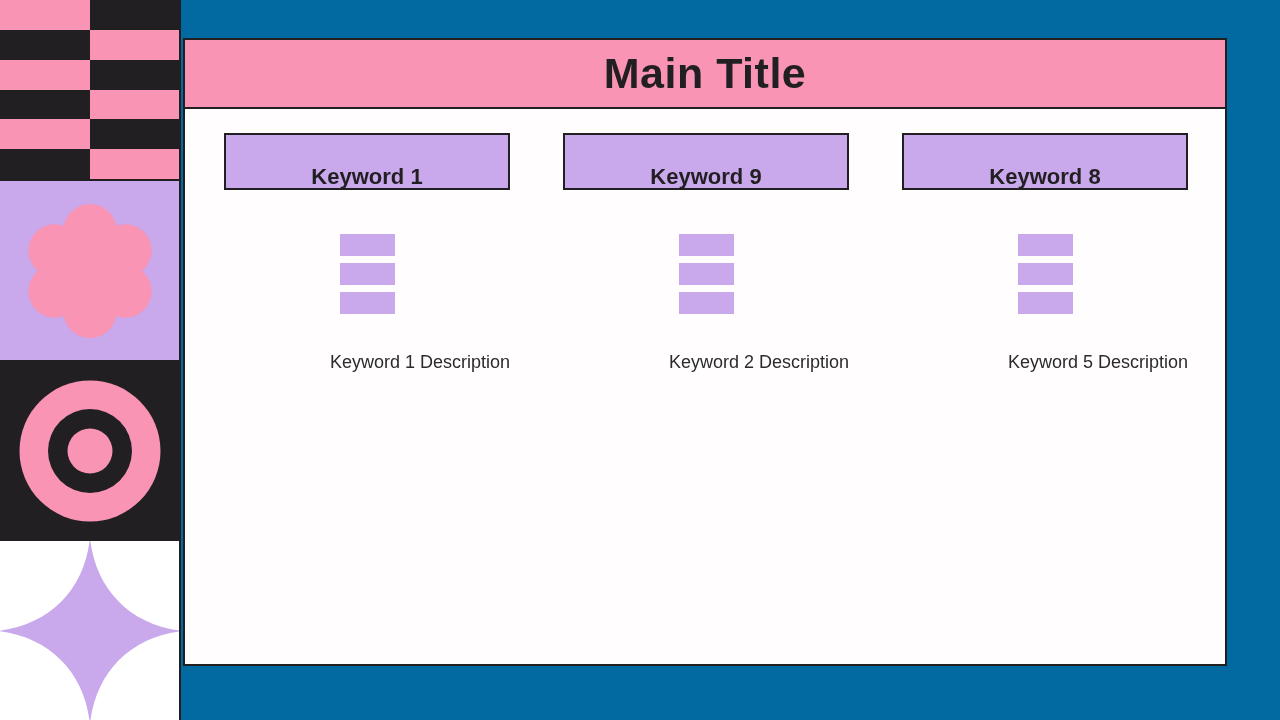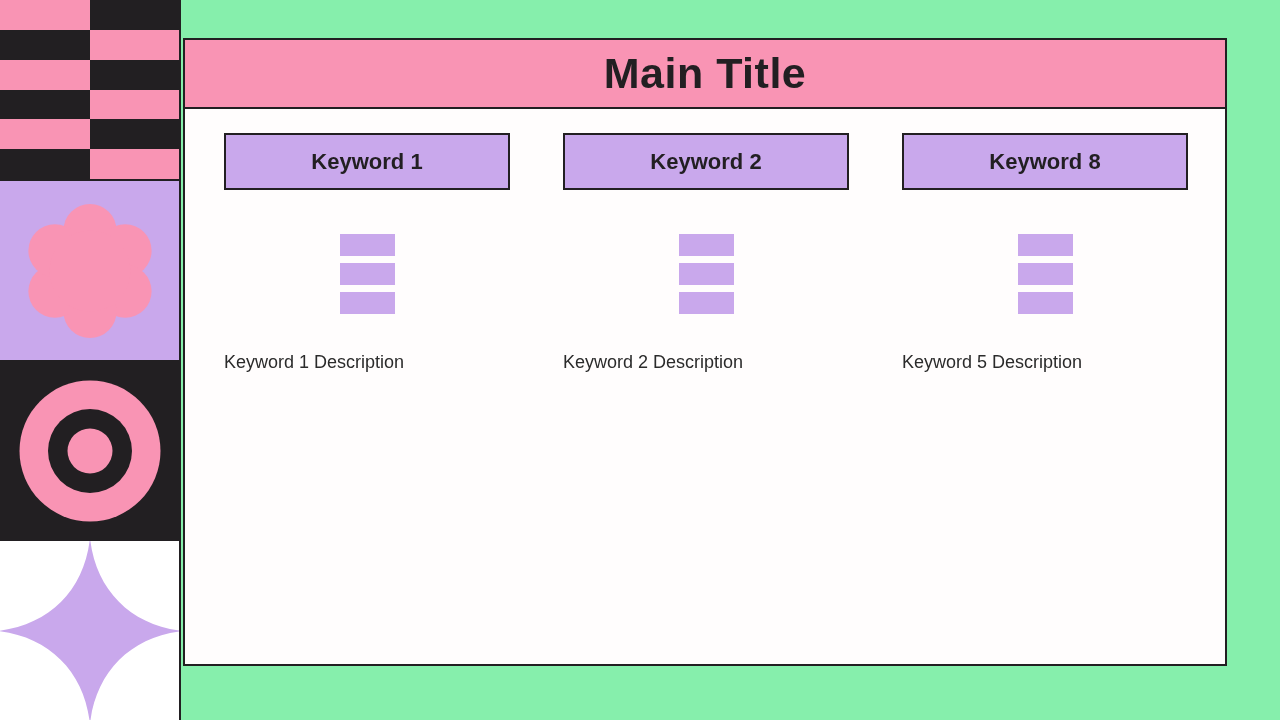--- a/index.html
+++ b/index.html
@@ -7,21 +7,21 @@
   html, body {
     width:1280px; height:720px;
     overflow:hidden;
     background:#221F22;
     font-family:"Liberation Sans", sans-serif;
   }
 
   #slide {
     position:relative;
     width:1280px; height:720px;
-    background:#86efac;
+    background:#0369a1;
   }
 
   
   #sidebar {
     position:absolute;
     left:0; top:0;
     width:181px; height:720px;
     display:flex; flex-direction:column;
     border-right:2px solid #221F22;
   }
@@ -105,21 +105,21 @@
     display:flex;
     justify-content:flex-start;
     gap:53px;
   }
   .col { width:286px; }
 
   .kw-box {
     height:57px;
     background:#C9A8EC;
     border:2px solid #221F22;
-    display:flex; align-items:center; justify-content:center;
+    display:flex; align-items:flex-end; justify-content:center;
   }
   .kw-label {
     font-size:22px;
     font-weight:bold;
     color:#221F22;
     line-height:1;
   }
 
   .kw-icon {
     margin-top:44px;
@@ -127,21 +127,21 @@
     align-items:center;
     gap:7px;
   }
   .kw-icon .bar {
     width:55px; height:22px;
     background:#C9A8EC;
   }
 
   .kw-desc {
     margin-top:38px;
-    text-align:left;
+    text-align:right;
     font-size:18px;
     color:#2B2B2B;
     line-height:1.2;
   }
 </style>
 </head>
 <body>
 
 <div id="slide">
 
@@ -209,21 +209,21 @@
           <div class="kw-icon">
             <div class="bar"></div>
             <div class="bar"></div>
             <div class="bar"></div>
           </div>
           <div class="kw-desc">Keyword 1 Description</div>
         </div>
 
         <div class="col">
           <div class="kw-box">
-            <span class="kw-label">Keyword 2</span>
+            <span class="kw-label">Keyword 9</span>
           </div>
           <div class="kw-icon">
             <div class="bar"></div>
             <div class="bar"></div>
             <div class="bar"></div>
           </div>
           <div class="kw-desc">Keyword 2 Description</div>
         </div>
 
         <div class="col">

